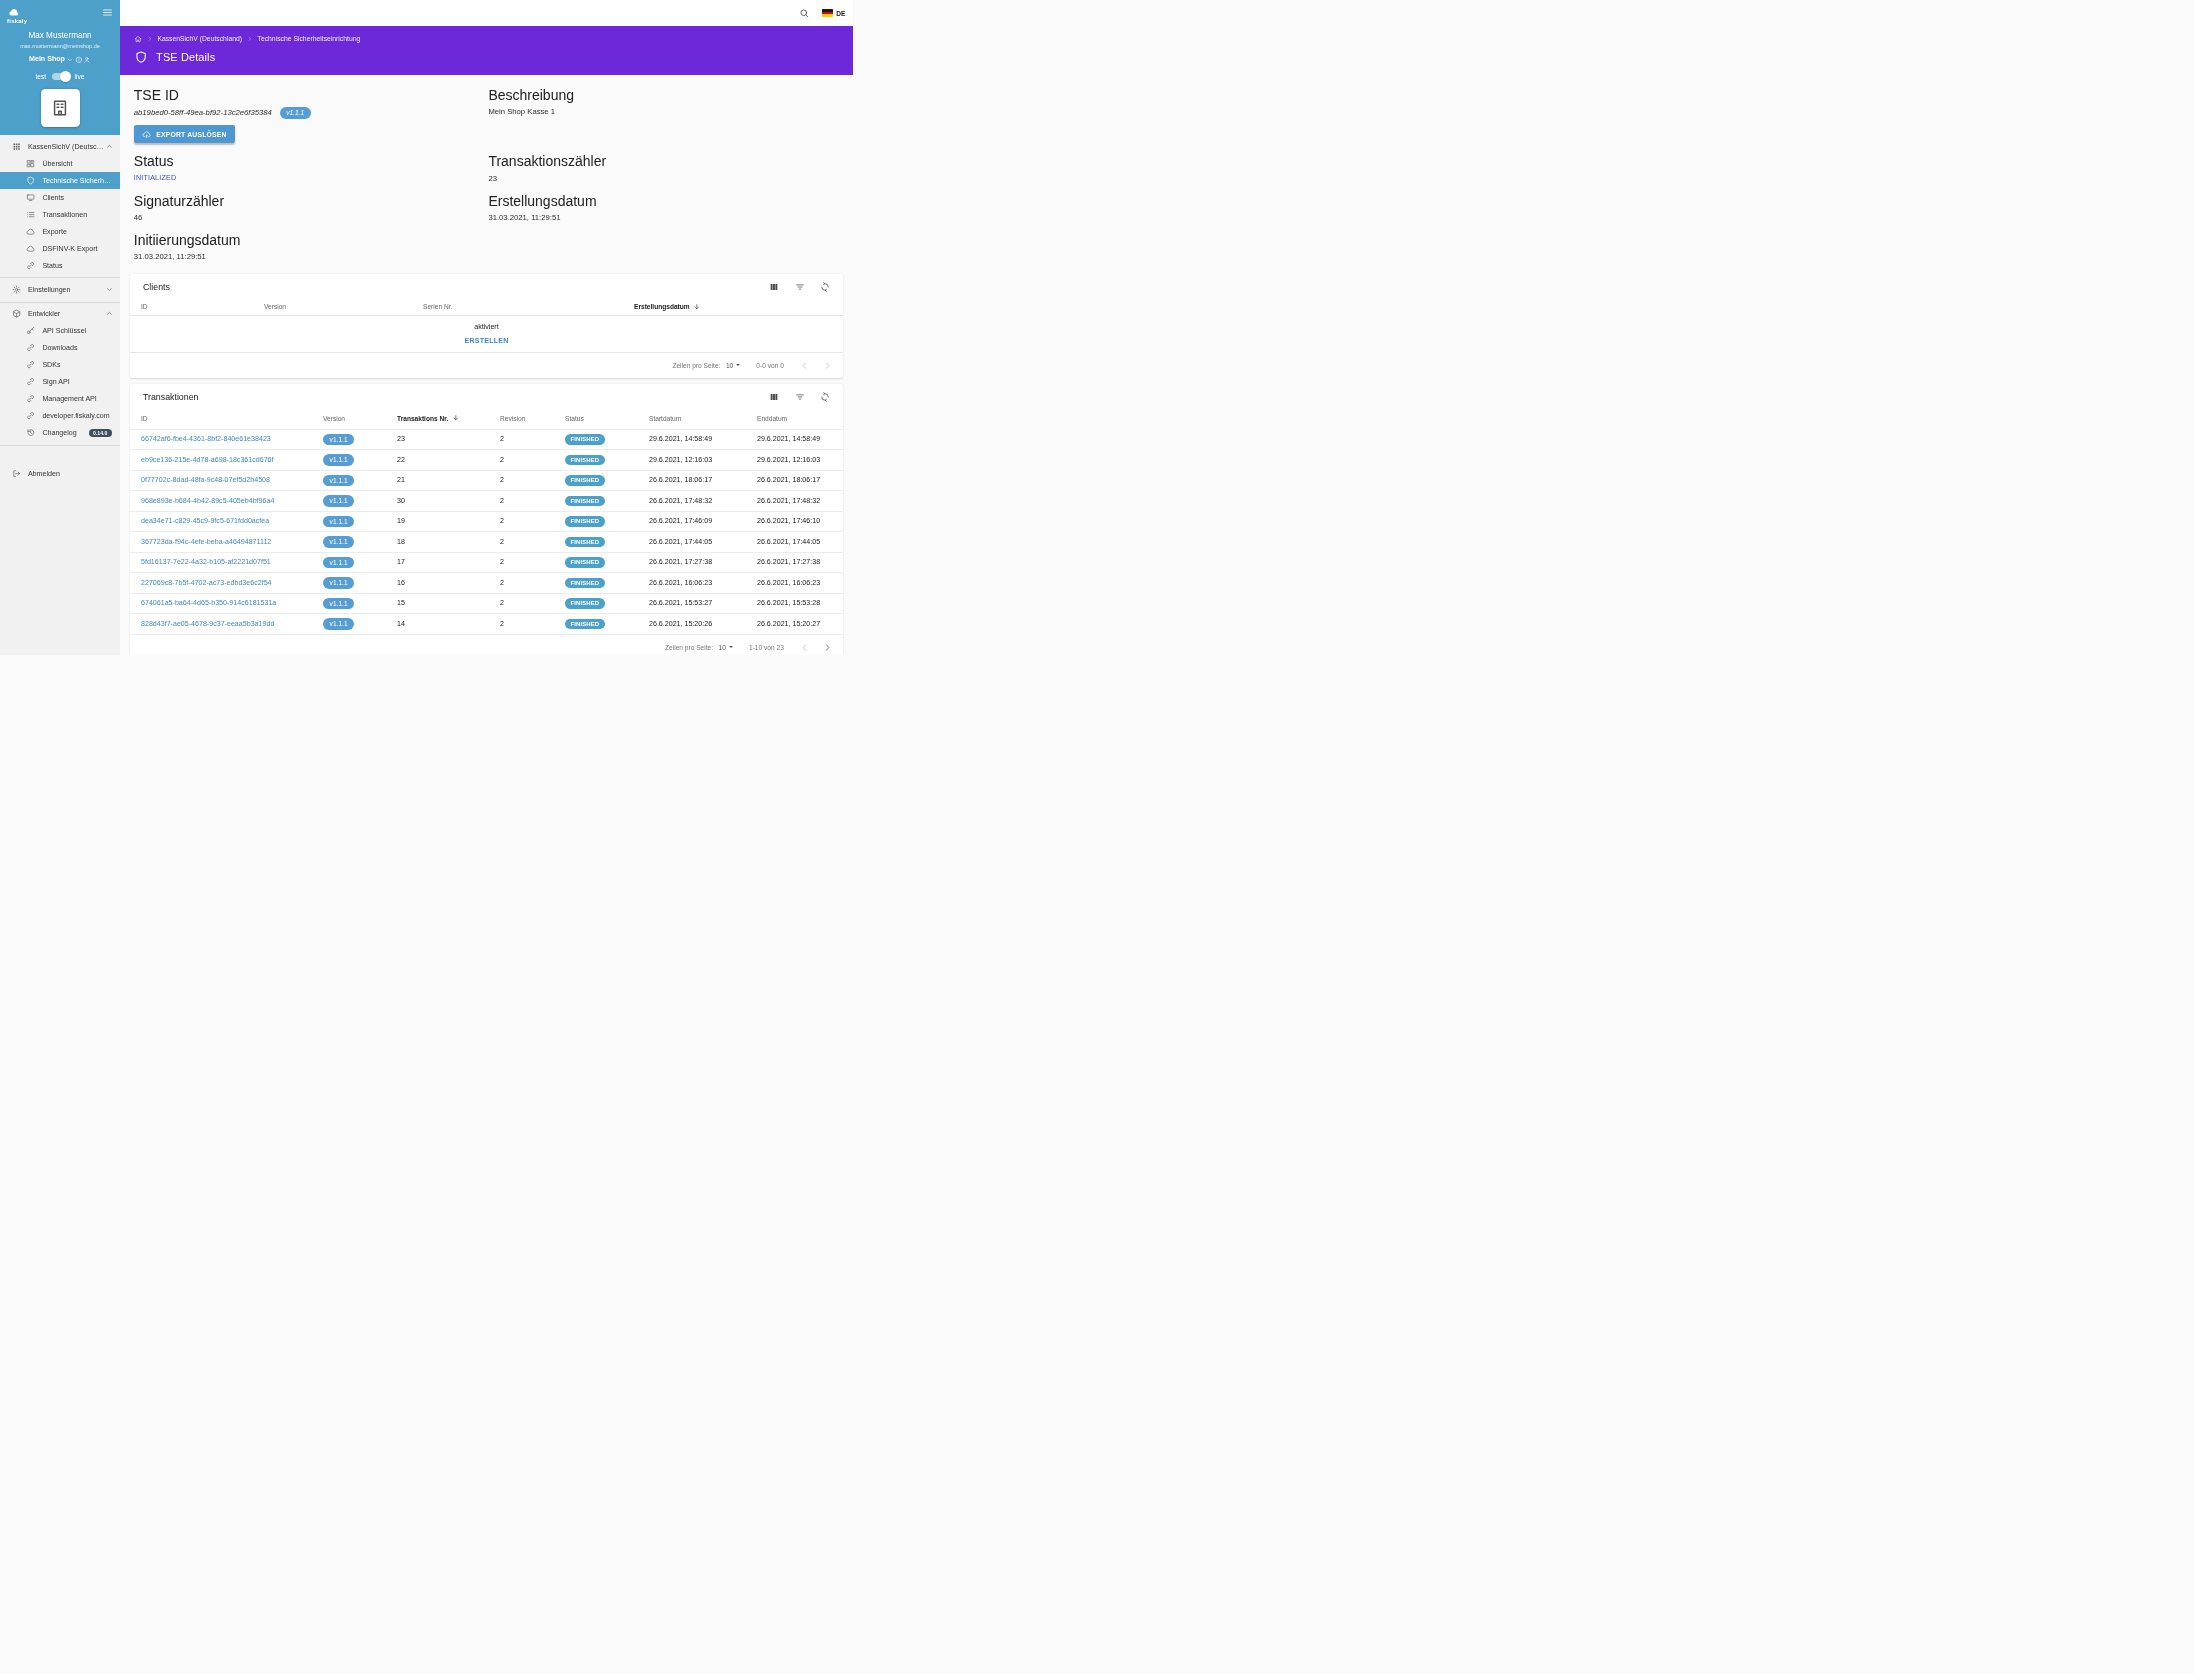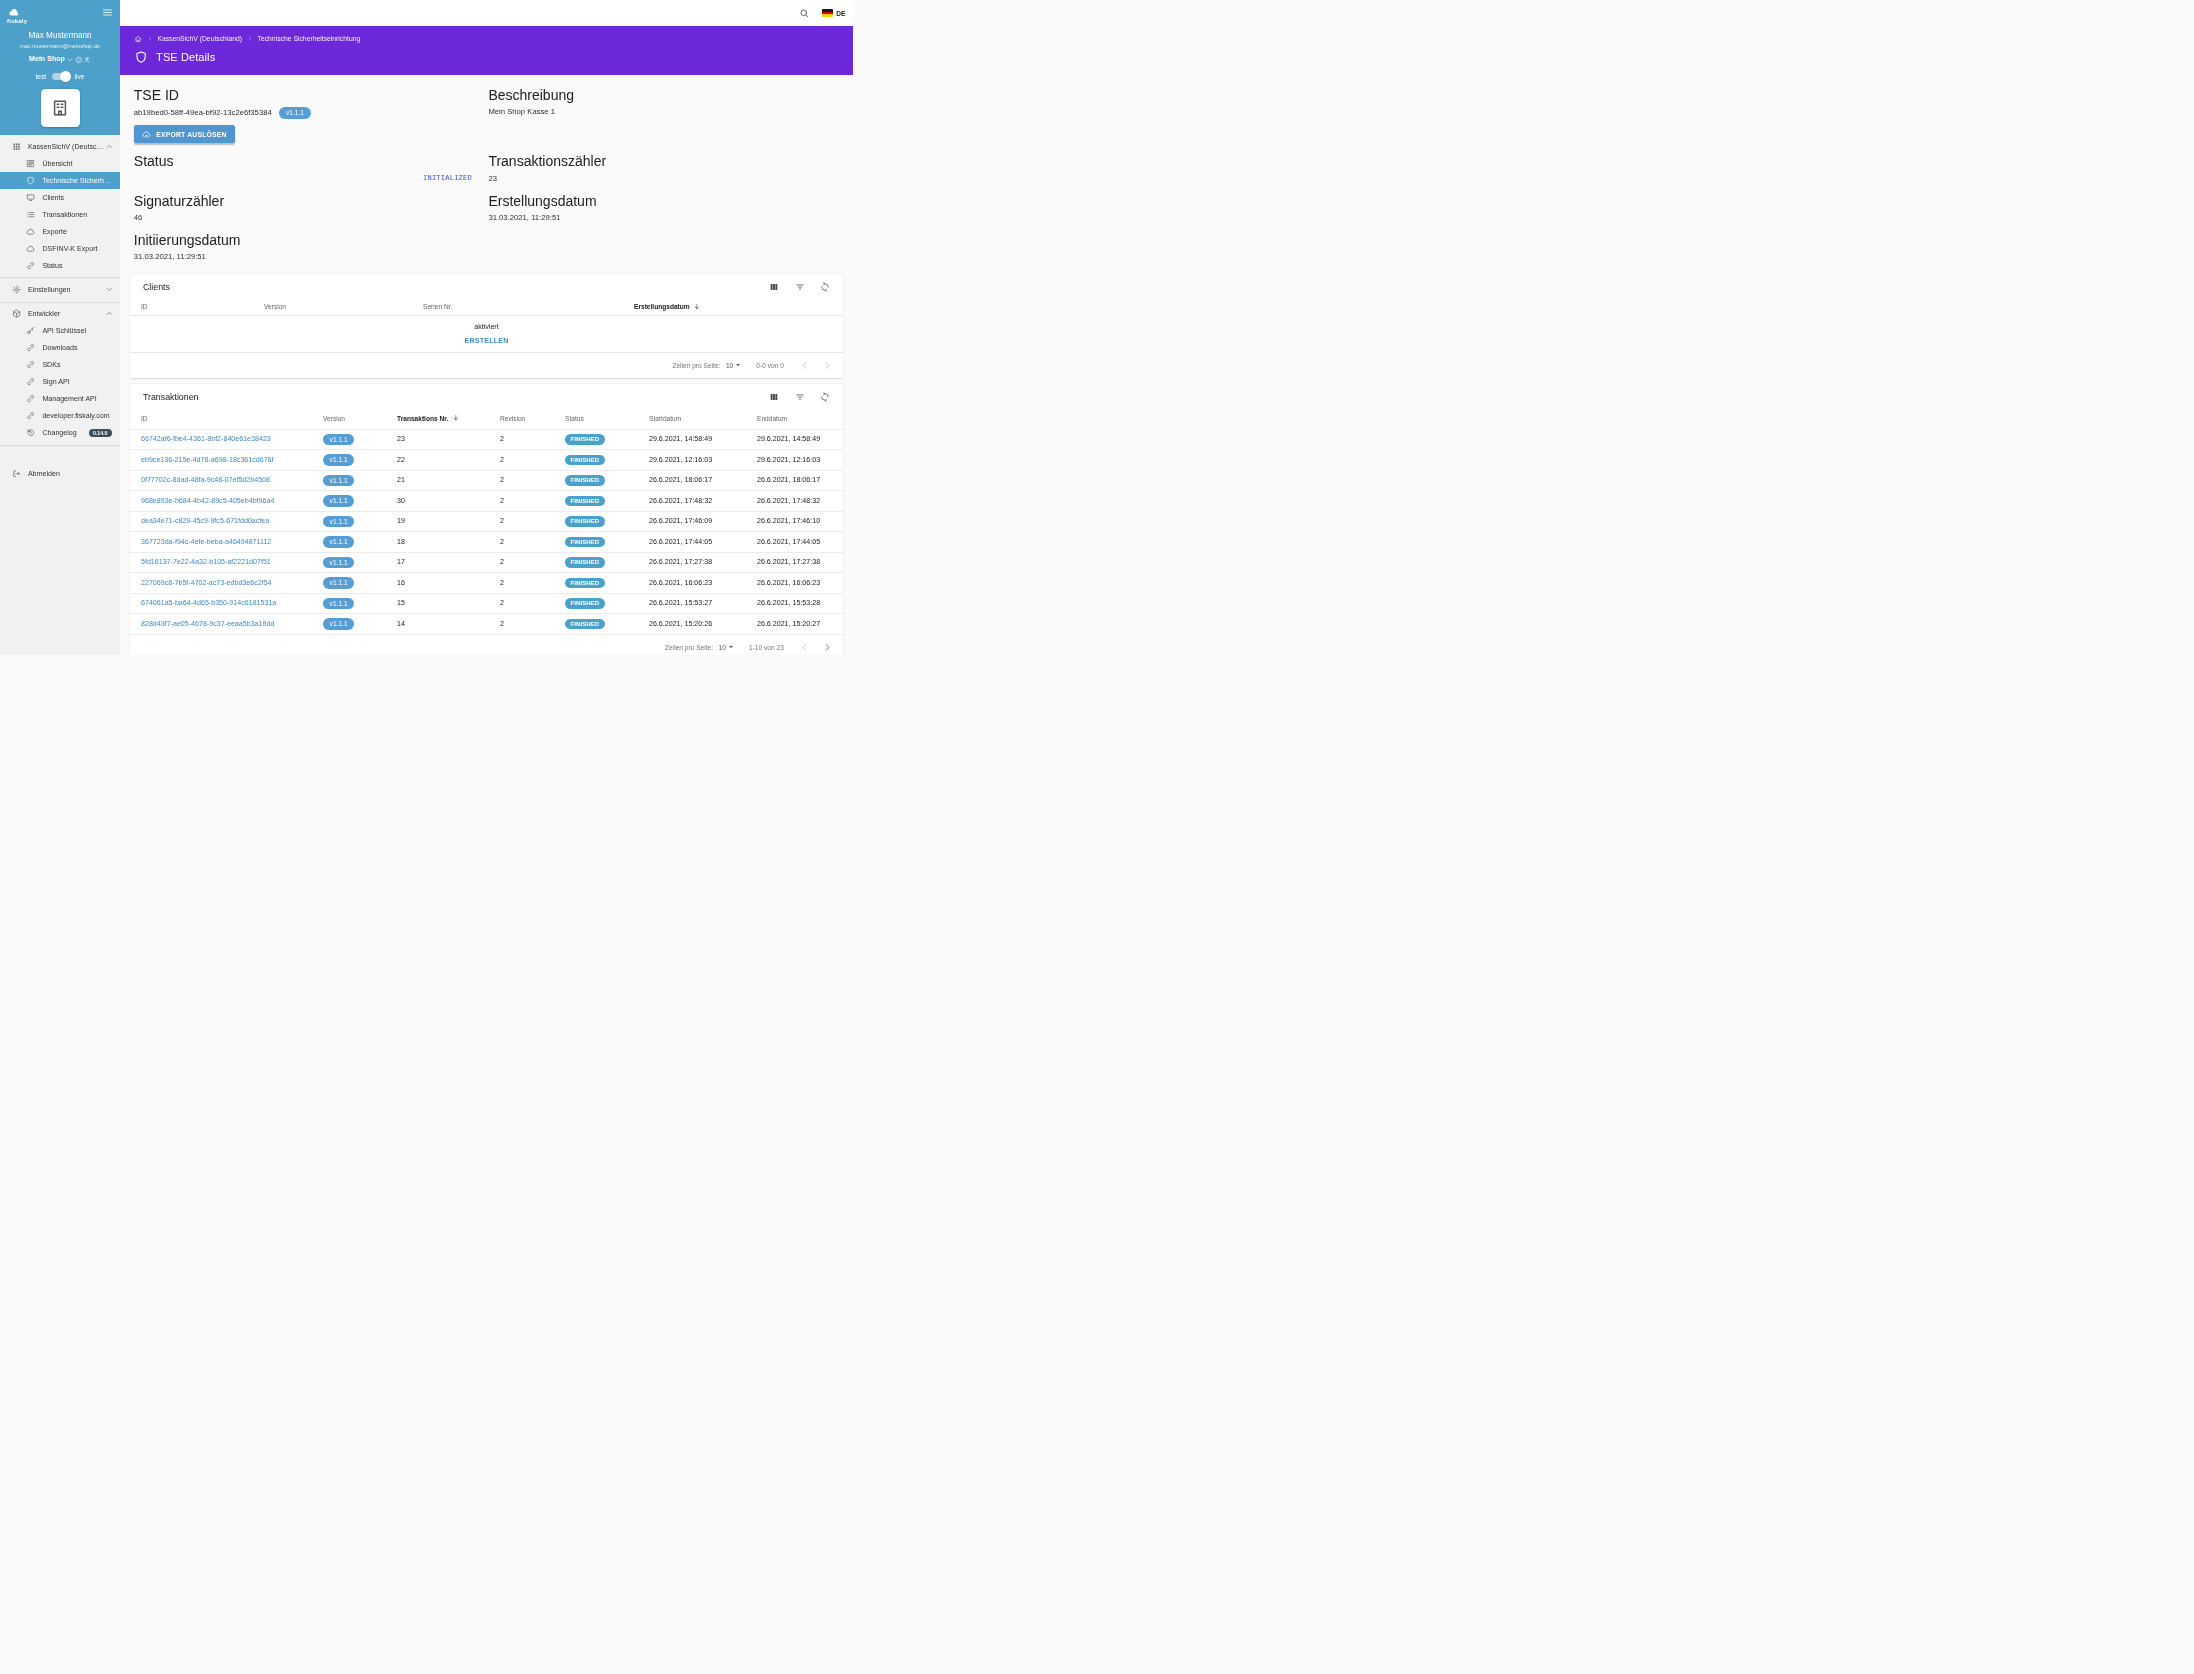--- a/index.html
+++ b/index.html
@@ -60,23 +60,23 @@
   .hero-title-row { display:flex; align-items:center; gap:8.2px; margin-top:6.6px; }
   .hero-shield { width:14.2px; height:14.2px; }
   .hero h1 { font-size:11px; font-weight:400; margin:0; letter-spacing:0.1px; }
 
   .content { flex:1; overflow:hidden; padding:0 10px; }
 
   
   .details { display:grid; grid-template-columns:1fr 1fr; padding:12px 0 2.2px 3.8px; }
   .field { margin-bottom:10px; padding-right:16.4px; }
   .field h3 { font-size:14px; font-weight:400; color:#212121; margin:0 0 4.4px; }
-  .vrow { display:flex; align-items:center; gap:7.7px; }
+  .vrow { display:flex; align-items:center; gap:7.7px;font-style:italic; }
   .val { font-size:7.7px; color:#2e2e2e; }
-  .mono { font-family:Liberation Mono, monospace; font-size:7.1px; color:#3950cf; letter-spacing:0.2px;text-align:right; }
+  .mono { font-family:Liberation Sans, sans-serif; font-size:7.1px; color:#3950cf; letter-spacing:0.2px; }
   .chip { display:inline-block; background:#569dd4; color:#fff; font-size:6.6px; padding:2.2px 6.6px; border-radius:7.1px; }
   .btn { display:inline-flex; align-items:center; gap:5px; background:#4f97d0; border:none; color:#fff;
     font-family:inherit; font-size:6.8px; font-weight:700; letter-spacing:0.2px; padding:4.4px 8.2px;
     border-radius:2.2px; cursor:pointer; box-shadow:0 1.1px 1.6px rgba(0,0,0,.25); margin-top:6.6px; }
   .btn .iw { width:9.3px; height:9.3px; }
 
   
   .card { background:#fff; border-radius:2.2px; box-shadow:0 0.5px 1.6px rgba(0,0,0,.14); margin-bottom:5.5px; }
   .card-head { display:flex; align-items:center; justify-content:space-between; padding:8.2px 13px 6px; }
   .card-title { font-size:8.8px; color:#212121; }

